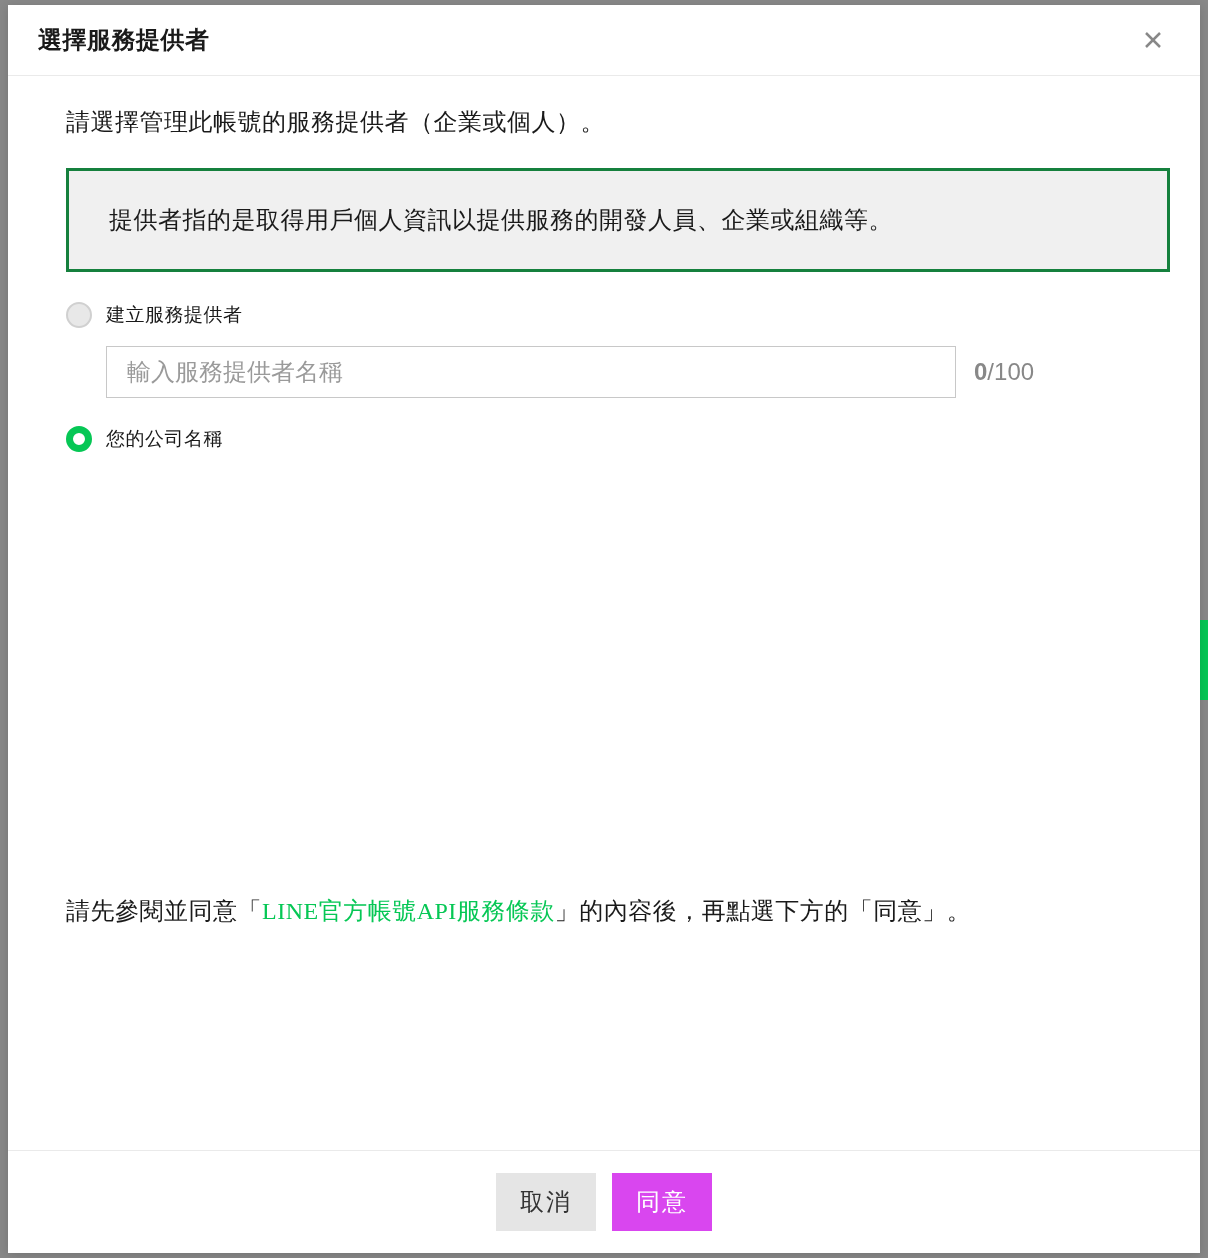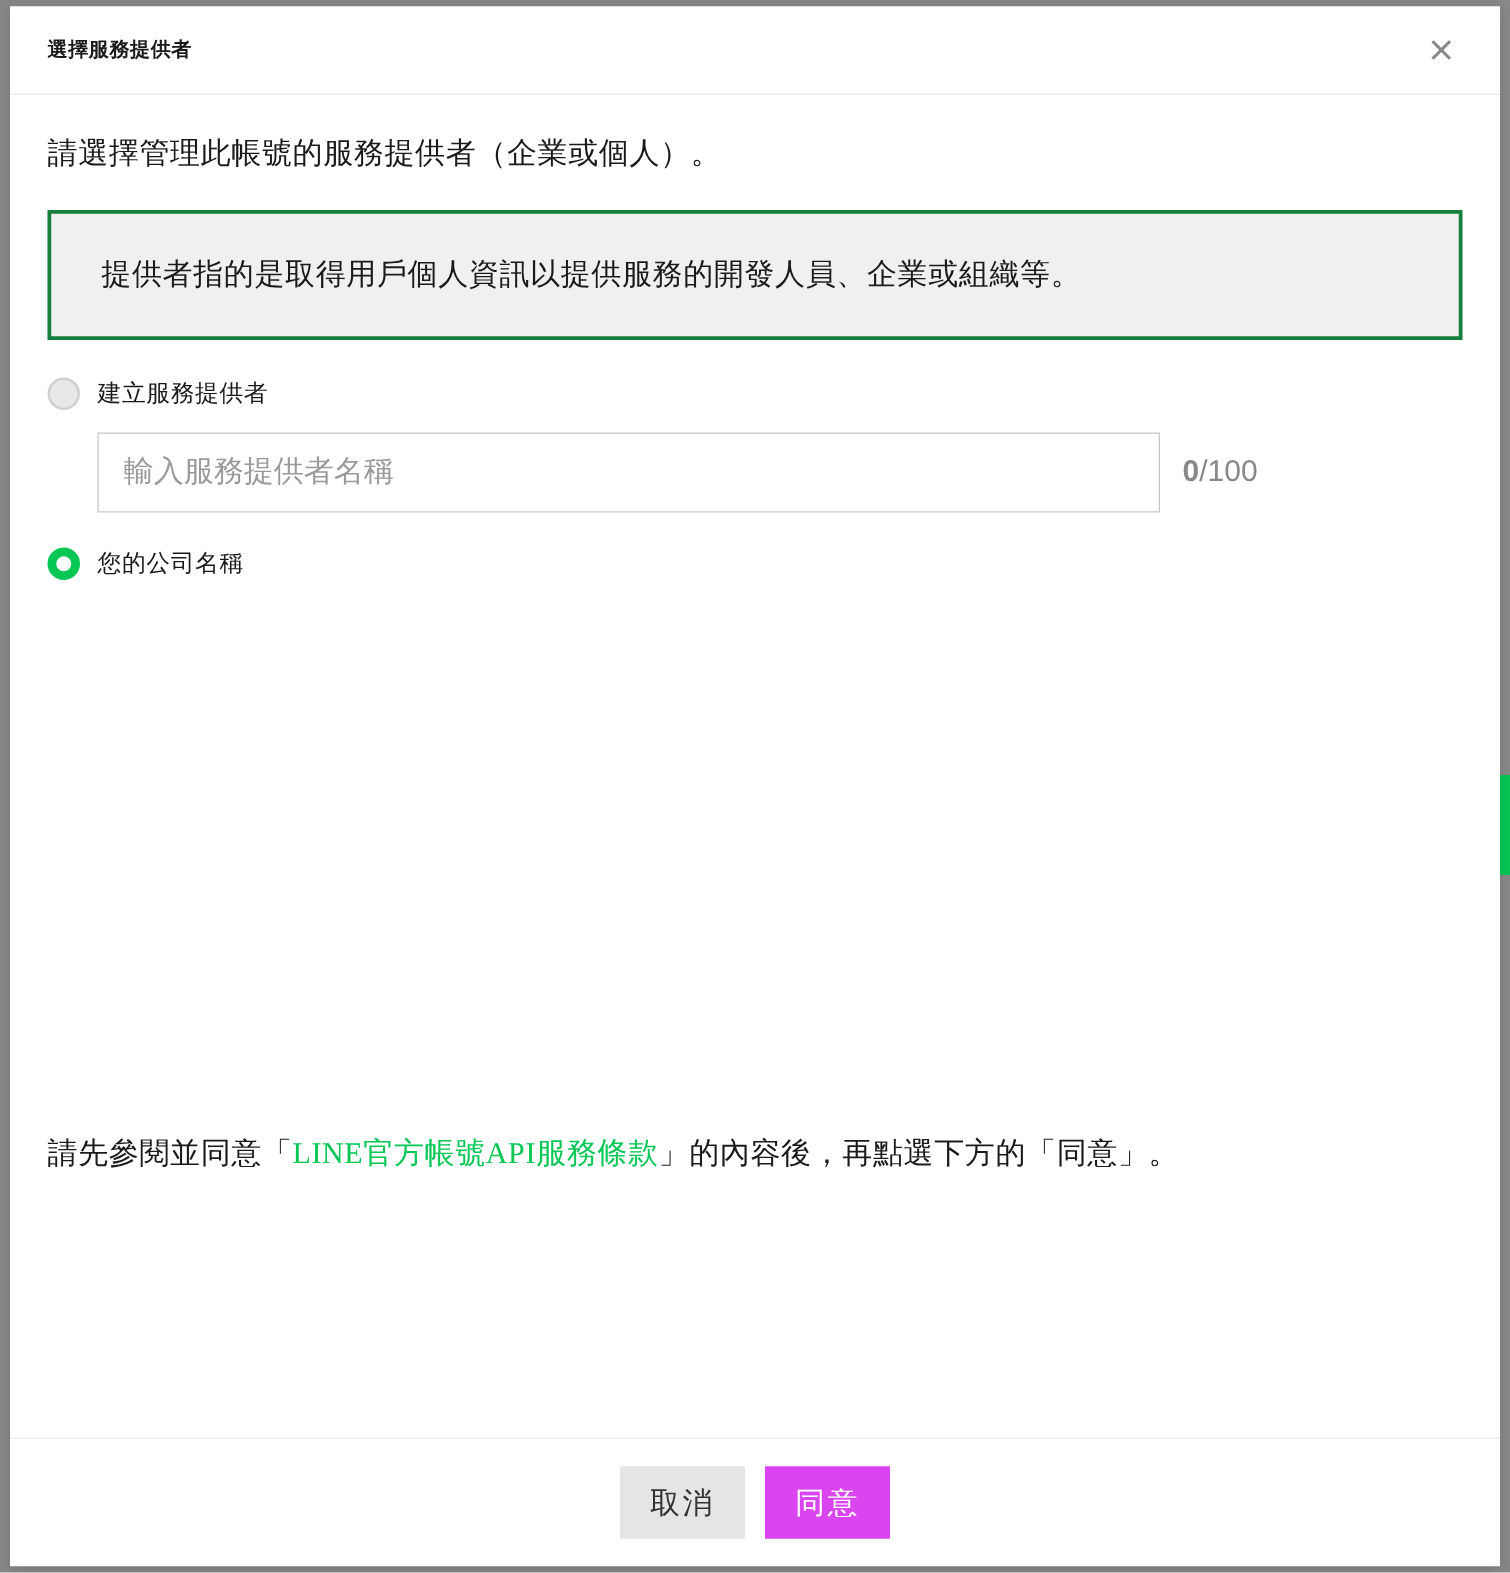--- a/index.html
+++ b/index.html
@@ -27,21 +27,21 @@
       box-shadow: 0 2px 10px rgba(0,0,0,0.15);
     }
     .modal-header {
       display: flex;
       align-items: center;
       justify-content: space-between;
       padding: 18px 30px 18px 30px;
       border-bottom: 1px solid #eaeaea;
     }
     .modal-title {
-      font-size: 16px;
+      font-size: 24px;
       font-weight: 600;
       color: #1a1a1a;
       letter-spacing: 0.5px;
     }
     .close-btn {
       background: none;
       border: none;
       cursor: pointer;
       padding: 5px;
       color: #888;
@@ -50,20 +50,21 @@
       justify-content: center;
     }
     .close-btn svg {
       width: 24px;
       height: 24px;
     }
     .modal-body {
       flex: 1;
       padding: 30px 30px 20px 30px;
       overflow-y: auto;
+      margin-left: 28px;
     }
     .intro-text {
       font-size: 24px;
       color: #1a1a1a;
       margin-bottom: 30px;
       letter-spacing: 0.5px;
     }
     .info-box {
       border: 3px solid #15803d;
       background: #f0f0f0;
@@ -105,21 +106,21 @@
     }
     .input-row {
       display: flex;
       align-items: center;
       gap: 18px;
       margin-left: 40px;
       margin-bottom: 28px;
     }
     .text-input {
       flex: 0 0 850px;
-      height: 64px;
+      height: 52px;
       border: 1px solid #c8c8c8;
       padding: 0 20px;
       font-size: 24px;
       color: #1a1a1a;
       outline: none;
     }
     .text-input::placeholder {
       color: #9a9a9a;
     }
     .char-counter {

